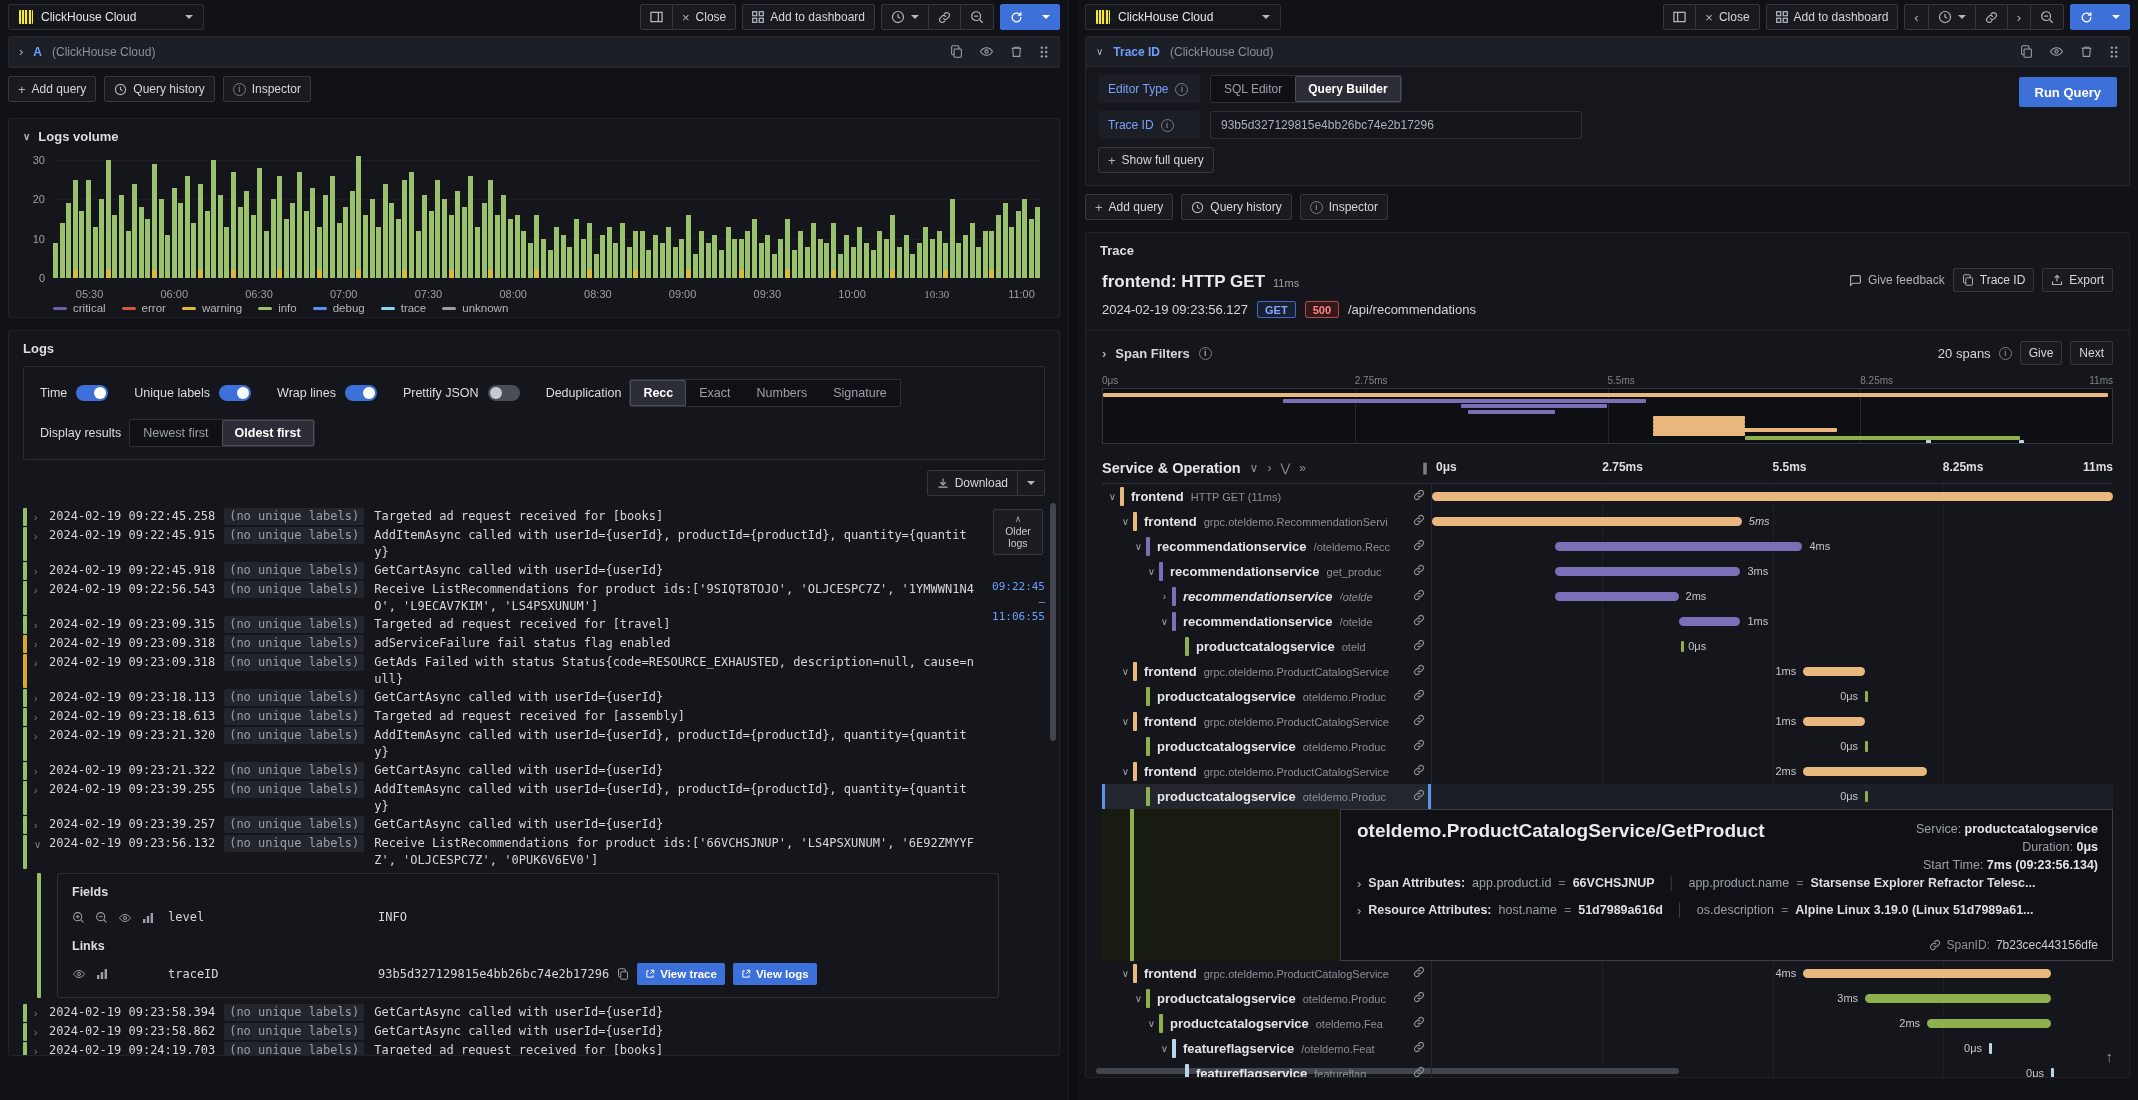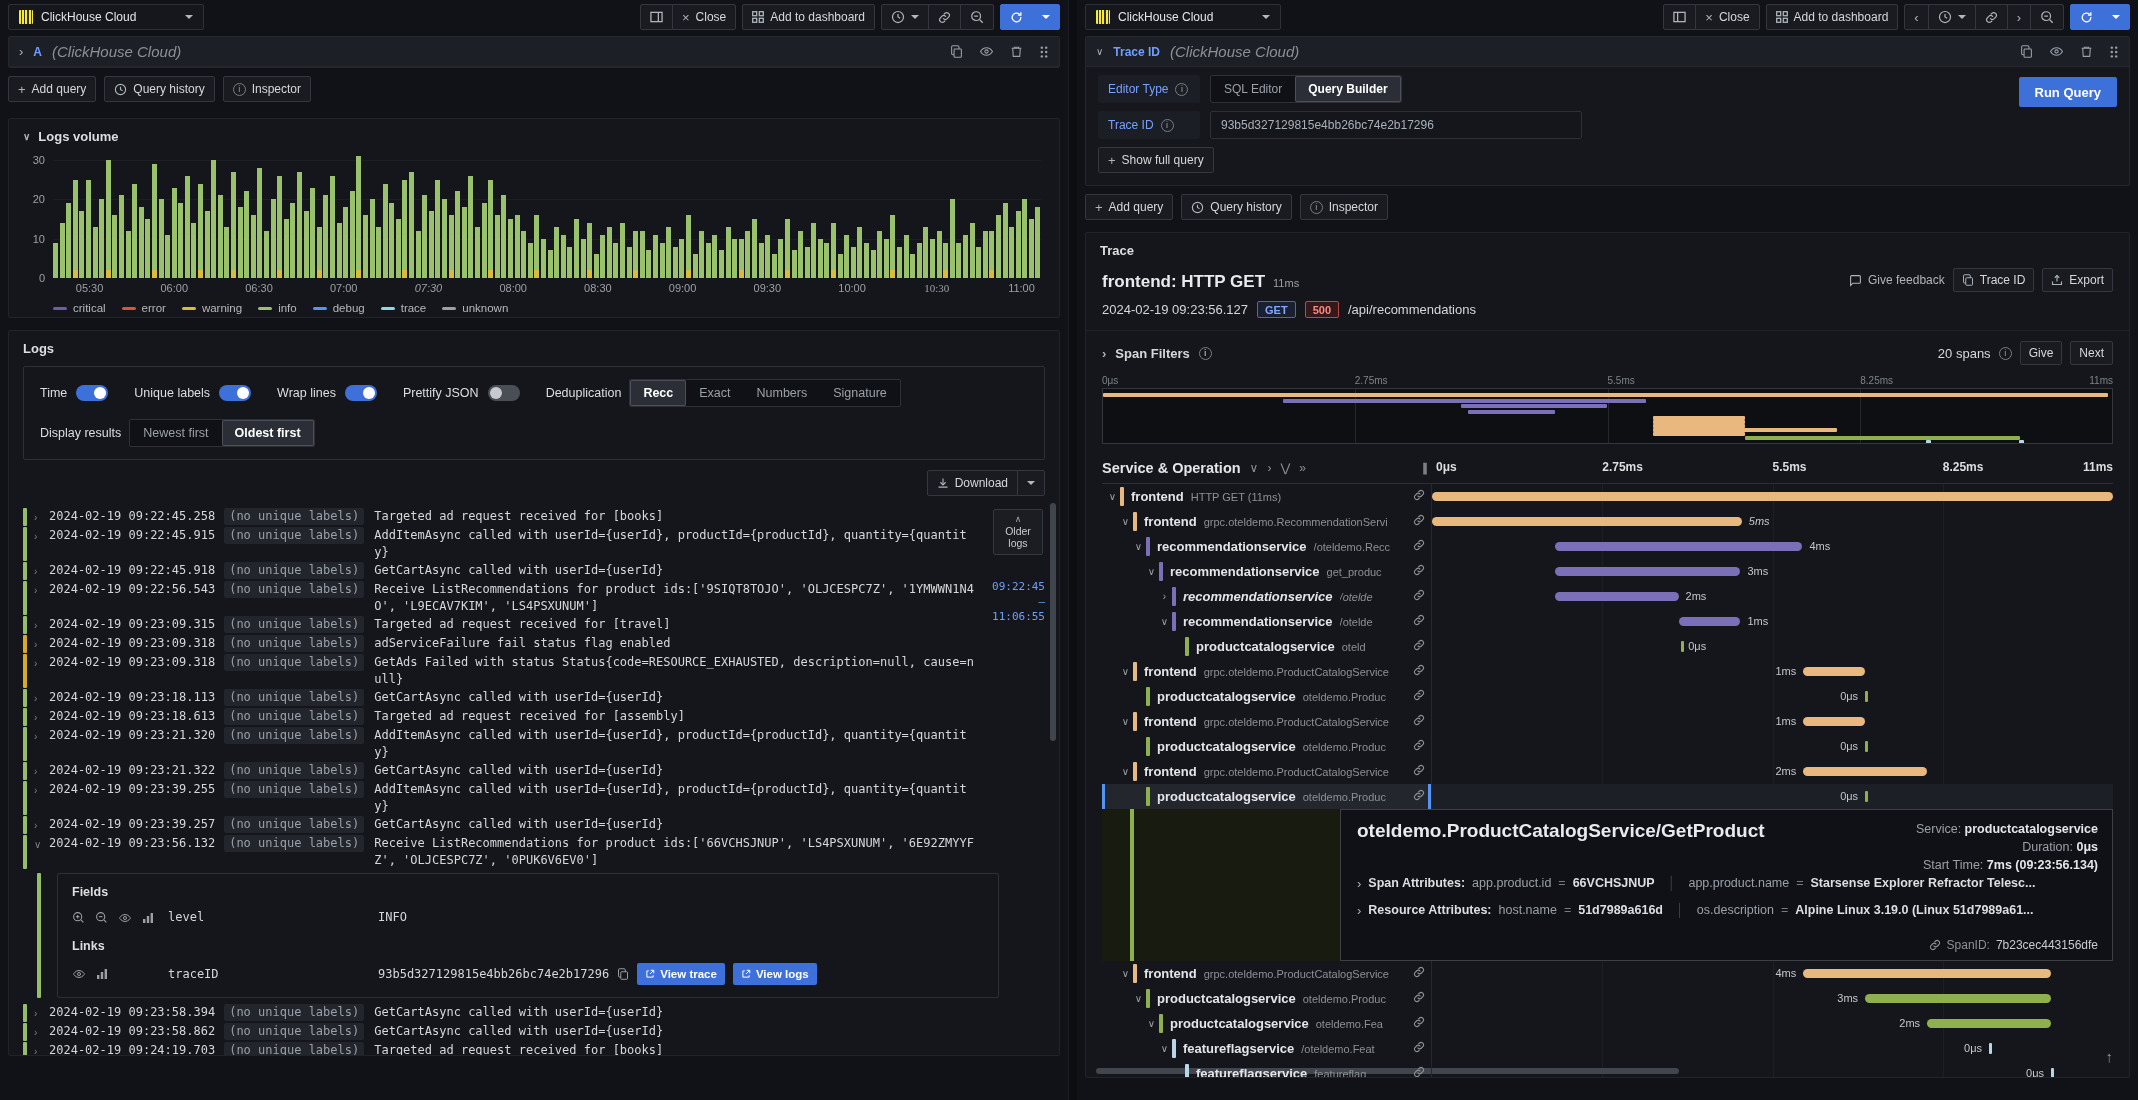--- a/index.html
+++ b/index.html
@@ -28,21 +28,21 @@
   .btn-group .btn:last-child{border-radius:0 2px 2px 0}
   .caret{width:0;height:0;border-left:4px solid transparent;border-right:4px solid transparent;border-top:4px solid #b3b8bf;display:inline-block}
   .caret.w{border-top-color:#fff}
   .gicon{color:#aeb4bb;font-size:13px;line-height:1}
   svg.ic{display:block}
 
   
   .qpanel{margin:2px 8px 0;background:#16171d;border:1px solid #25272d;border-radius:2px;position:relative}
   .qheader{display:flex;align-items:center;gap:10px;padding:0 10px;height:30px;background:#1d1f26;border-bottom:1px solid #25272d}
   .qref{color:#6e9fff;font-weight:600}
-  .qhint{color:#8b9096;font-style:italic;font-size:15px}
+  .qhint{color:#8b9096;font-size:12px}
   .qicons{margin-left:auto;display:flex;gap:16px;align-items:center;color:#9aa0a8}
   .btnrow{display:flex;gap:8px;padding:8px 8px 4px}
   .formrow{display:flex;align-items:flex-end;gap:2px;margin:8px 12px}
   .flabel{display:flex;align-items:center;gap:7px;background:#1c1e25;color:#79a0ff;height:28px;padding:0 10px;
           border-radius:2px;font-weight:500;width:102px}
   .info-i{width:13px;height:13px;border:1px solid #777d85;border-radius:50%;font-size:9px;display:inline-flex;
           align-items:center;justify-content:center;color:#9aa0a8;font-style:normal;flex:none}
   .seg{display:flex;background:#101116;border:1px solid #2e3036;border-radius:2px;height:28px;align-items:stretch;margin-left:8px}
   .seg .opt{padding:0 13px;display:flex;align-items:center;color:#9aa0a8;cursor:pointer;white-space:nowrap}
   .seg .opt.sel{background:#2b2e36;color:#fff;font-weight:600;box-shadow:inset 0 0 0 1px #4c5059;border-radius:2px}
@@ -58,21 +58,21 @@
 
   
   .chartwrap{position:relative;margin:6px 18px 0 44px;height:118px}
   .gline{position:absolute;left:0;right:0;height:1px;background:#1c1e23}
   .bars{position:absolute;left:0;right:0;top:0;bottom:0;display:flex;align-items:flex-end;gap:1.6px}
   .bar{flex:1;display:flex;flex-direction:column;justify-content:flex-end}
   .seg-i{background:#9ac16c;width:100%}
   .seg-w{background:#d8bc3a;width:100%}
   .ylabels span{position:absolute;right:calc(100% + 8px);font-size:11px;color:#9aa0a8;transform:translateY(-50%)}
   .xticks{position:relative;height:18px;margin:2px 18px 0 44px;font-size:11px;color:#9aa0a8}
-  .xticks span{position:absolute;transform:translateX(-50%);top:2px}
+  .xticks span{position:absolute;transform:translateX(-50%);top:8px}
   .legend{display:flex;gap:16px;align-items:center;padding:4px 14px 10px 44px}
   .legend .li{display:flex;align-items:center;gap:6px;color:#b4b7bd;font-size:11.5px;cursor:pointer}
   .legend .dash{width:14px;height:3px;border-radius:2px}
 
   
   .ctrlbox{margin:0 14px;border:1px solid #2c2f36;border-radius:2px;padding:12px 16px;display:flex;flex-direction:column;gap:12px}
   .crow{display:flex;align-items:center;gap:26px}
   .citem{display:flex;align-items:center;gap:9px;font-weight:500;font-size:12.5px;color:#dcdee1}
   .toggle{width:32px;height:16px;border-radius:9px;background:#3d71d9;position:relative;cursor:pointer;flex:none}
   .toggle:after{content:"";position:absolute;width:12px;height:12px;border-radius:50%;background:#fff;top:2px;right:2px}
@@ -770,21 +770,21 @@
           <div class="bar">
             <div class="seg-i" style="height: 70.8px;"></div>
           </div>
         </div>
     </div>
     <div class="xticks" id="xticks">
         <span style="left: 3.7%;">05:30</span>
         <span style="left: 12.275%;">06:00</span>
         <span style="left: 20.85%;">06:30</span>
         <span style="left: 29.425%;">07:00</span>
-        <span style="left: 38%; font-style: italic;">07:30</span>
+        <span style="left: 38%;">07:30</span>
         <span style="left: 46.575%;">08:00</span>
         <span style="left: 55.15%;">08:30</span>
         <span style="left: 63.725%;">09:00</span>
         <span style="left: 72.3%;">09:30</span>
         <span style="left: 80.875%;">10:00</span>
         <span style="left: 89.45%; font-family: Liberation Serif, serif;">10:30</span>
         <span style="left: 98.025%;">11:00</span>
       </div>
     <div class="legend" id="legend">
         <span class="li">

